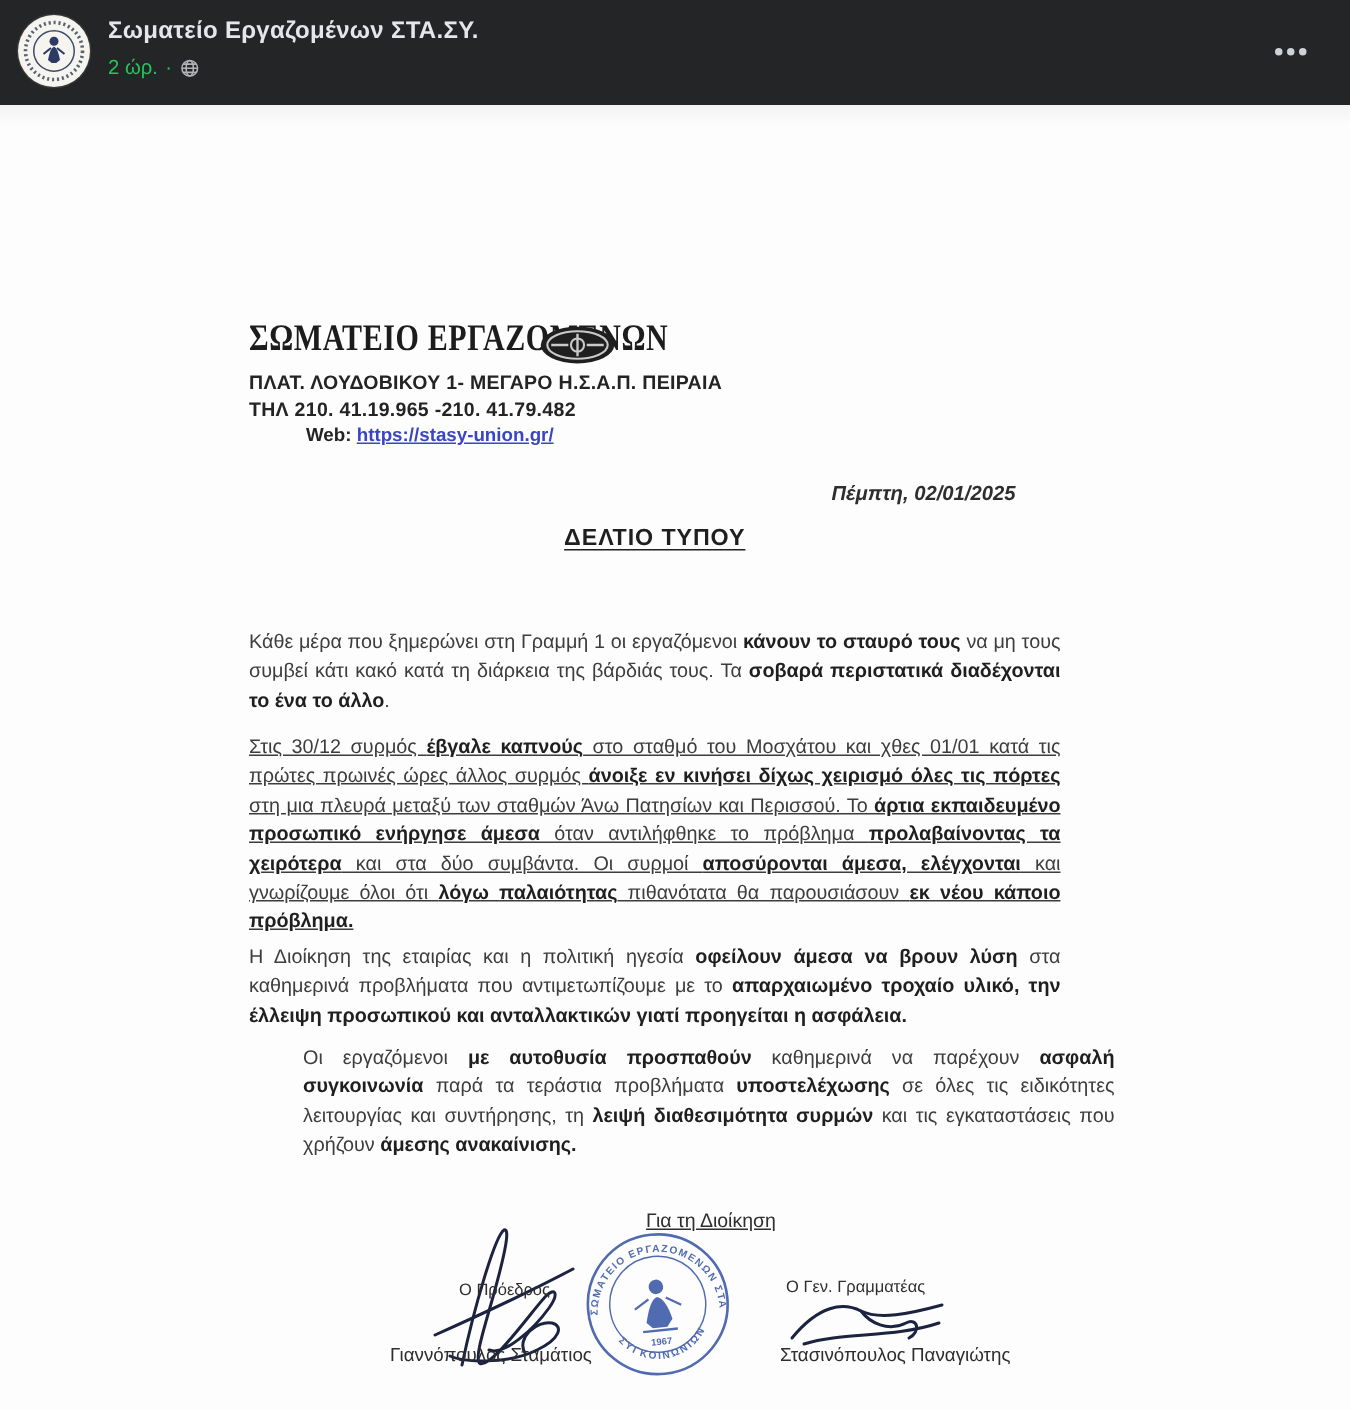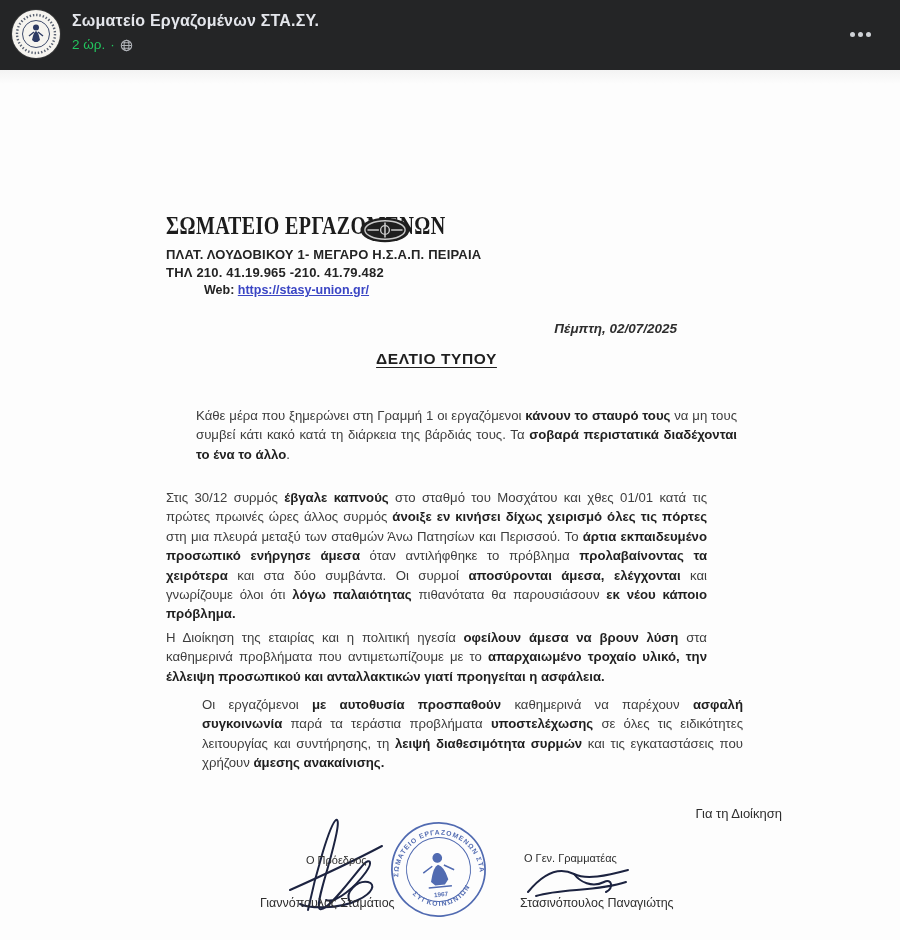--- a/index.html
+++ b/index.html
@@ -26,24 +26,24 @@
   a.doclink { color:#3a45c4; text-decoration:underline; cursor:pointer; }
   .email-sep { color:#3a45c4; font-weight:700; }
 
   .date-line { position:absolute; left:166px; top:251px; width:541px; text-align:right; padding-right:30px; font-size:13.5px; font-weight:700; font-style:italic; color:#2e2e2e; }
   .doc-title { position:absolute; left:166px; top:280px; width:541px; text-align:center; font-size:15.5px; font-weight:700; color:#1f1f1f; letter-spacing:.6px; }
   .doc-title span { text-decoration:underline; text-underline-offset:3px; }
   .doc-subtitle { position:absolute; left:166px; top:311px; width:541px; text-align:center; font-size:14.5px; font-weight:700; color:#1f1f1f; }
 
   .para { position:absolute; left:166px; width:541px; font-size:13.2px; line-height:19.4px; text-align:justify; color:#3d3d3d; }
   .para .b { font-weight:700; color:#1f1f1f; }
-  .p1 { top:336px;margin-left:30px; } .p2 { top:418px; } .p3 { top:558px; } .p4 { top:625px;margin-left:36px; }
+  .p1 { top:348px; } .p2 { top:418px;text-decoration:underline; } .p3 { top:558px; } .p4 { top:625px;margin-left:36px; }
 
   
-  .for-admin { position:absolute; left:166px; top:736px; width:616px; text-align:right; font-size:13px; color:#2e2e2e; }
+  .for-admin { position:absolute; left:166px; top:736px; width:616px; text-align:center; font-size:13px; color:#2e2e2e;text-decoration:underline; }
   .sig-title { position:absolute; font-size:11px; color:#2e2e2e; }
   .sig-name { position:absolute; font-size:12.5px; color:#2e2e2e; white-space:nowrap; }
   .president-title { left:306px; top:784px; }
   .president-name { left:260px; top:826px; }
   .secretary-title { left:524px; top:782px; }
   .secretary-name { left:520px; top:826px; }
   .sig-svg { position:absolute; pointer-events:none; }
   .sig-president { left:278px; top:742px; width:115px; height:105px; }
   .sig-secretary { left:522px; top:792px; width:112px; height:40px; }
   .stamp { position:absolute; left:390px; top:751px; width:97px; height:97px; opacity:.88; transform:rotate(-6deg); }
@@ -92,21 +92,21 @@
       <circle cx="30" cy="16" r="5" fill="none" stroke="#c9c9c9" stroke-width="1.6"></circle>
       <path d="M10,16 h13 M37,16 h13 M30,7.5 v17" stroke="#c9c9c9" stroke-width="1.8"></path>
     </svg>
     <div class="lh-line" style="top:177px">ΠΛΑΤ. ΛΟΥΔΟΒΙΚΟΥ 1- ΜΕΓΑΡΟ Η.Σ.Α.Π. ΠΕΙΡΑΙΑ</div>
     <div class="lh-line" style="top:195px">ΤΗΛ 210. 41.19.965 -210. 41.79.482</div>
     <div class="lh-small" style="top:213px">
       <span>Web:</span>
       <a class="doclink">https://stasy-union.gr/</a>
     </div>
 
-    <div class="date-line">Πέμπτη, 02/07/2025</div>
+    <div class="date-line">Πέμπτη, 02/01/2025</div>
     <div class="doc-title"><span>ΔΕΛΤΙΟ ΤΥΠΟΥ</span></div>
 
     <p class="para p1"><span>Κάθε μέρα που ξημερώνει στη Γραμμή 1 οι εργαζόμενοι </span><span class="b">κάνουν το σταυρό τους</span><span> να μη τους συμβεί κάτι κακό κατά τη διάρκεια της βάρδιάς τους. Τα </span><span class="b">σοβαρά περιστατικά διαδέχονται το ένα το άλλο</span><span>.</span></p>
     <p class="para p2"><span>Στις 30/12 συρμός </span><span class="b">έβγαλε καπνούς</span><span> στο σταθμό του Μοσχάτου και χθες 01/01 κατά τις πρώτες πρωινές ώρες άλλος συρμός </span><span class="b">άνοιξε εν κινήσει δίχως χειρισμό όλες τις πόρτες</span><span> στη μια πλευρά μεταξύ των σταθμών Άνω Πατησίων και Περισσού. Το </span><span class="b">άρτια εκπαιδευμένο προσωπικό ενήργησε άμεσα</span><span> όταν αντιλήφθηκε το πρόβλημα </span><span class="b">προλαβαίνοντας τα χειρότερα</span><span> και στα δύο συμβάντα. Οι συρμοί </span><span class="b">αποσύρονται άμεσα, ελέγχονται</span><span> και γνωρίζουμε όλοι ότι </span><span class="b">λόγω παλαιότητας</span><span> πιθανότατα θα παρουσιάσουν </span><span class="b">εκ νέου κάποιο πρόβλημα.</span></p>
     <p class="para p3"><span>Η Διοίκηση της εταιρίας και η πολιτική ηγεσία </span><span class="b">οφείλουν άμεσα να βρουν λύση</span><span> στα καθημερινά προβλήματα που αντιμετωπίζουμε με το </span><span class="b">απαρχαιωμένο τροχαίο υλικό, την έλλειψη προσωπικού και ανταλλακτικών γιατί προηγείται η ασφάλεια.</span></p>
     <p class="para p4"><span>Οι εργαζόμενοι </span><span class="b">με αυτοθυσία προσπαθούν</span><span> καθημερινά να παρέχουν </span><span class="b">ασφαλή συγκοινωνία</span><span> παρά τα τεράστια προβλήματα </span><span class="b">υποστελέχωσης</span><span> σε όλες τις ειδικότητες λειτουργίας και συντήρησης, τη </span><span class="b">λειψή διαθεσιμότητα συρμών</span><span> και τις εγκαταστάσεις που χρήζουν </span><span class="b">άμεσης ανακαίνισης.</span></p>
 
     <div class="for-admin">Για τη Διοίκηση</div>
 
     <svg class="sig-svg sig-president" viewBox="0 0 115 105">

